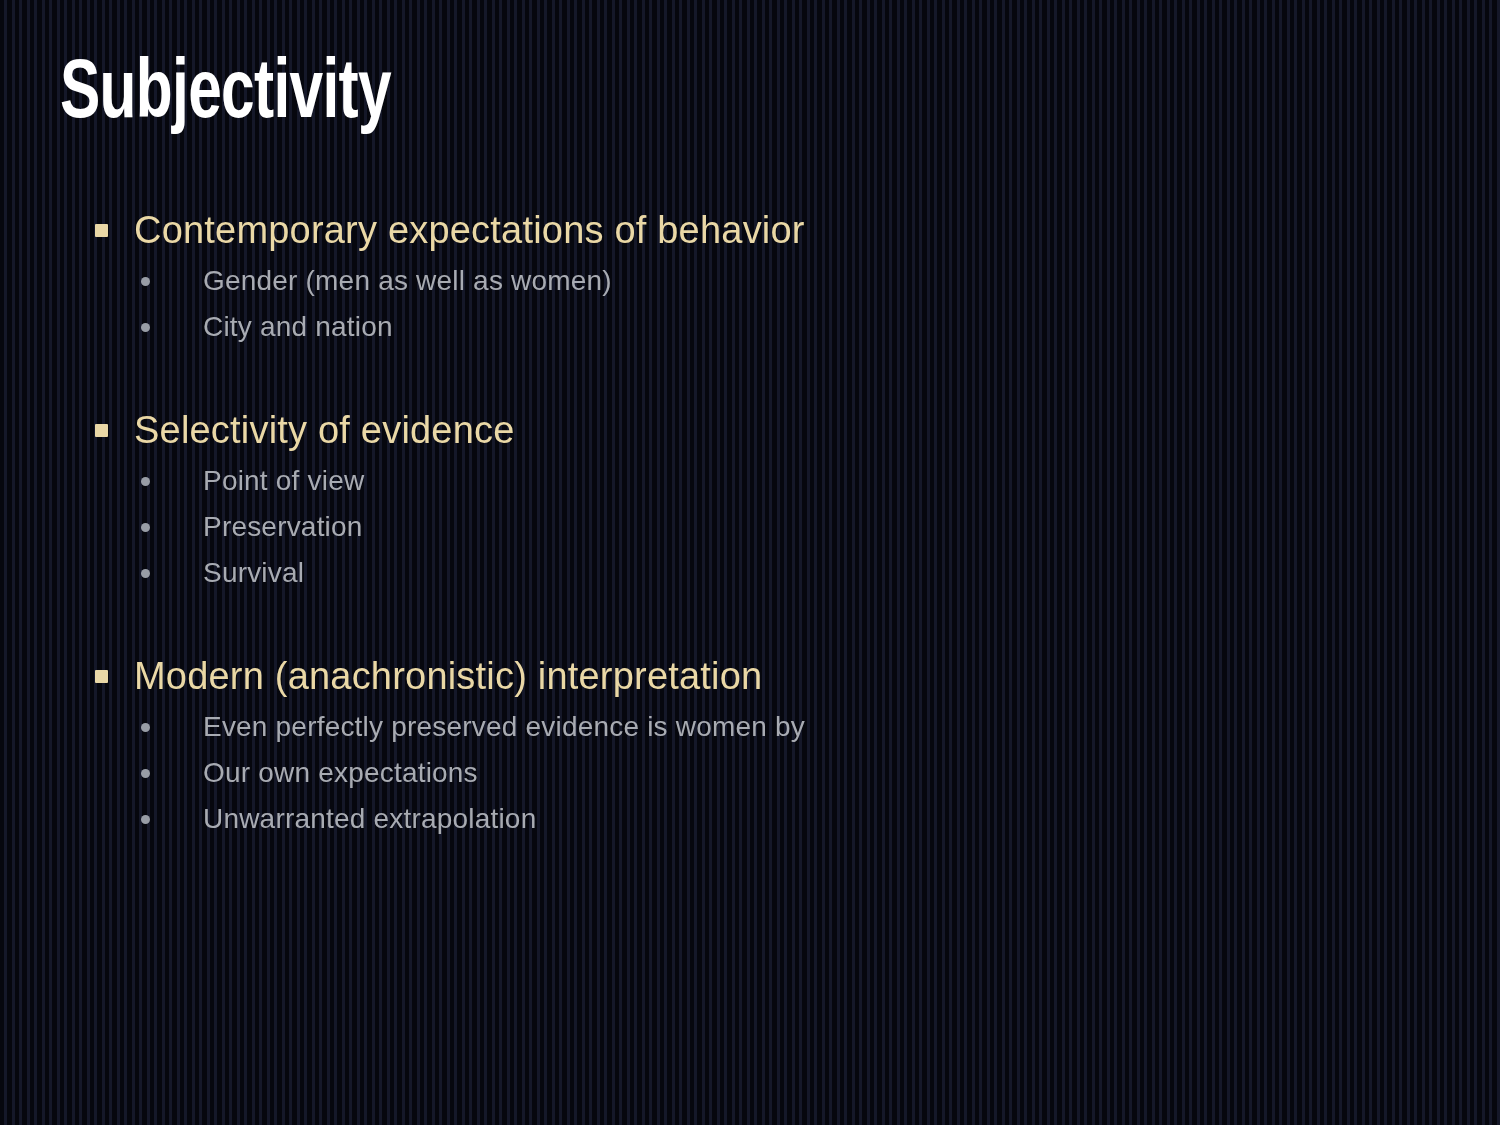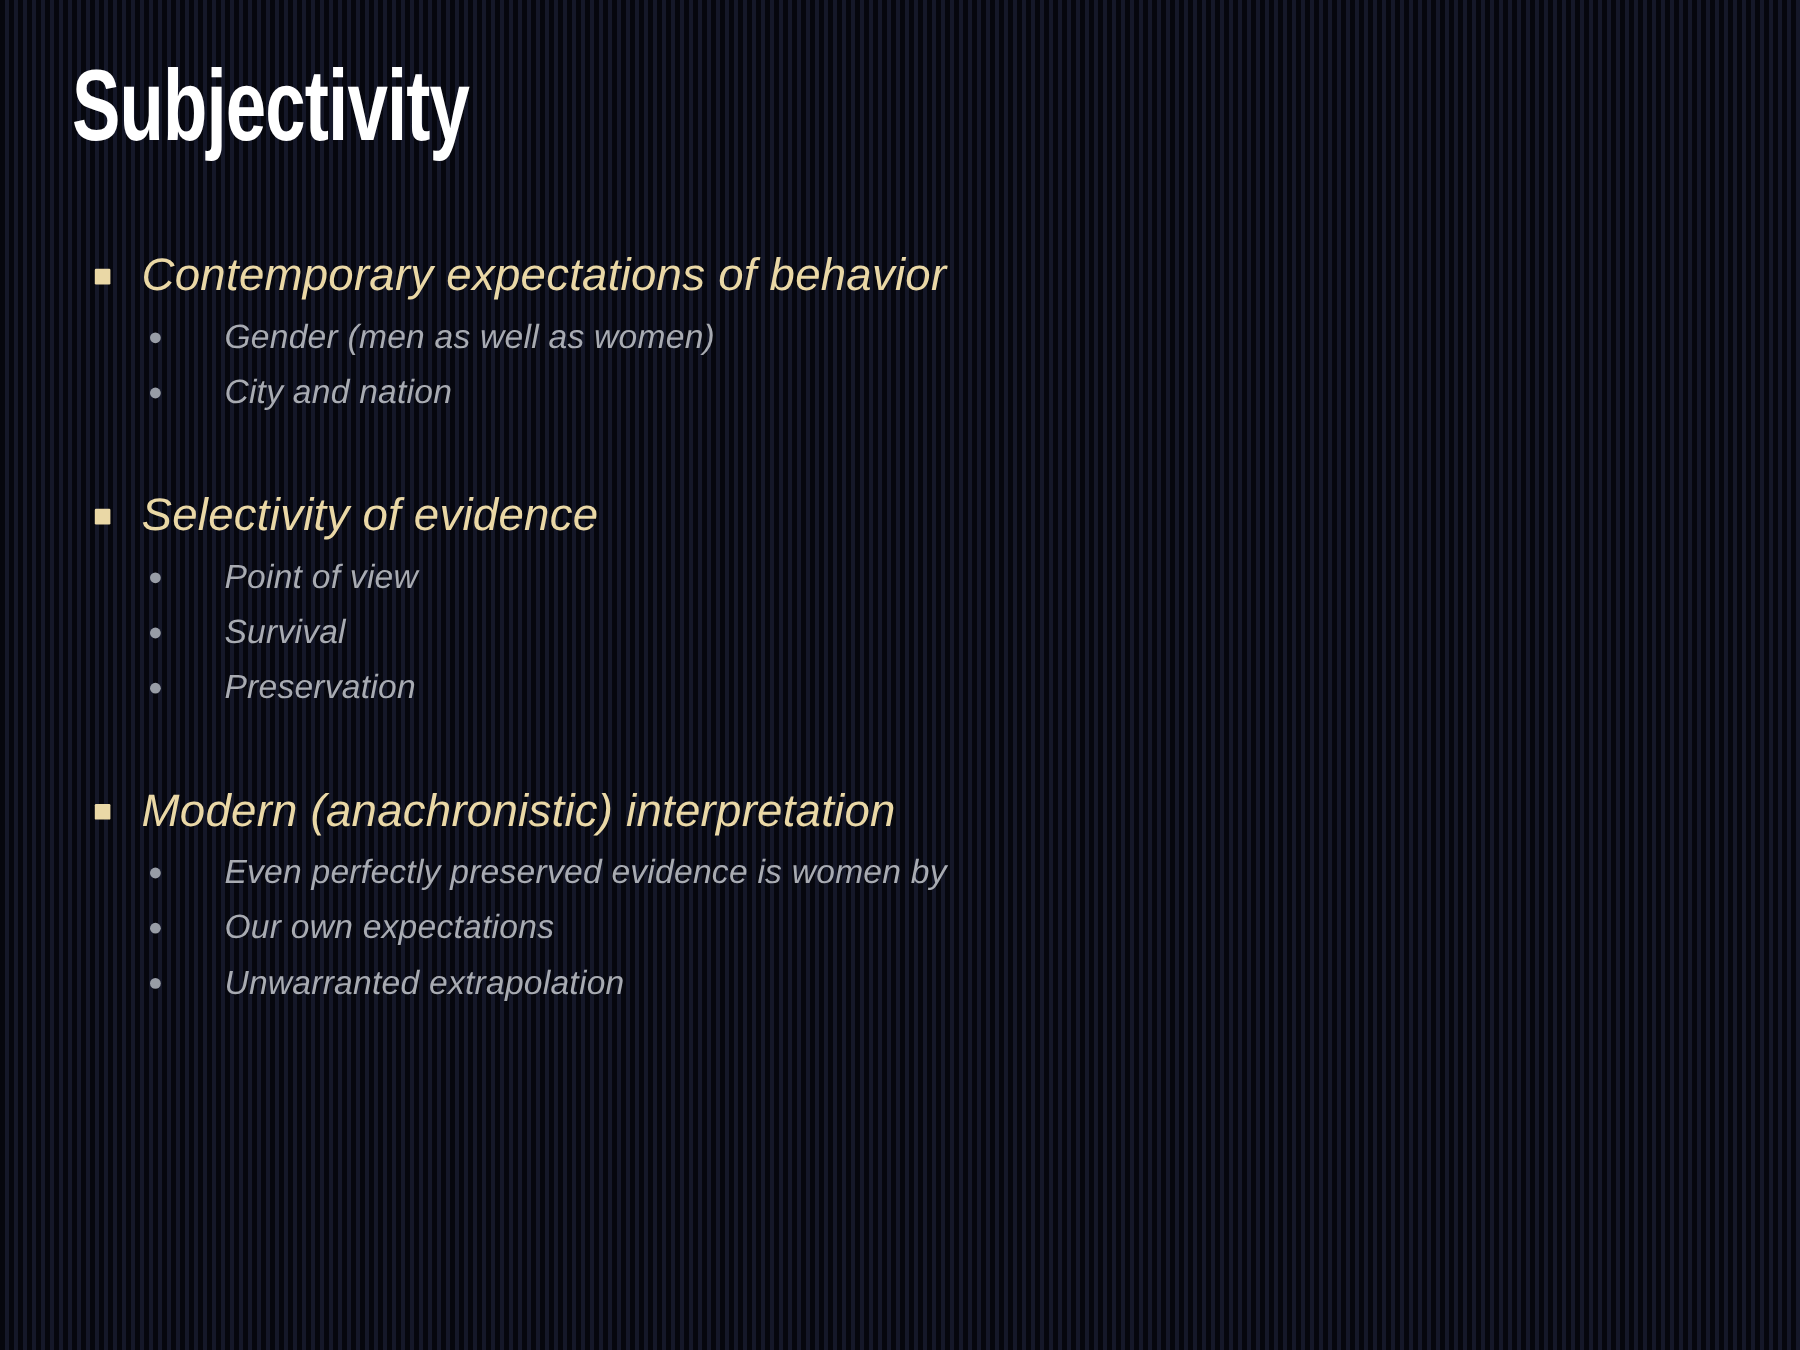--- a/index.html
+++ b/index.html
@@ -32,24 +32,23 @@
     line-height: 1;
     letter-spacing: -1px;
     color: #ffffff;
     transform: scaleX(0.72);
     transform-origin: left top;
     white-space: nowrap;
   }
 
   .content {
     position: absolute;
-    left: 0;
+    left: 16px;
     top: 205px;
     right: 0;
-    font-style: italic;
   }
 
   .section { margin: 0; }
   .section + .section { margin-top: 55px; }
 
   .heading-row {
     display: flex;
     align-items: center;
     height: 50px;
   }
@@ -122,25 +121,25 @@
       <span class="sq-bullet"></span>
       <span class="heading-text">Selectivity of evidence</span>
     </div>
     <div class="items">
       <div class="item-row">
         <span class="dot-bullet"></span>
         <span class="item-text">Point of view</span>
       </div>
       <div class="item-row">
         <span class="dot-bullet"></span>
-        <span class="item-text">Survival</span>
+        <span class="item-text">Preservation</span>
       </div>
       <div class="item-row">
         <span class="dot-bullet"></span>
-        <span class="item-text">Preservation</span>
+        <span class="item-text">Survival</span>
       </div>
     </div>
   </div>
 
   <div class="section">
     <div class="heading-row">
       <span class="sq-bullet"></span>
       <span class="heading-text">Modern (anachronistic) interpretation</span>
     </div>
     <div class="items">

